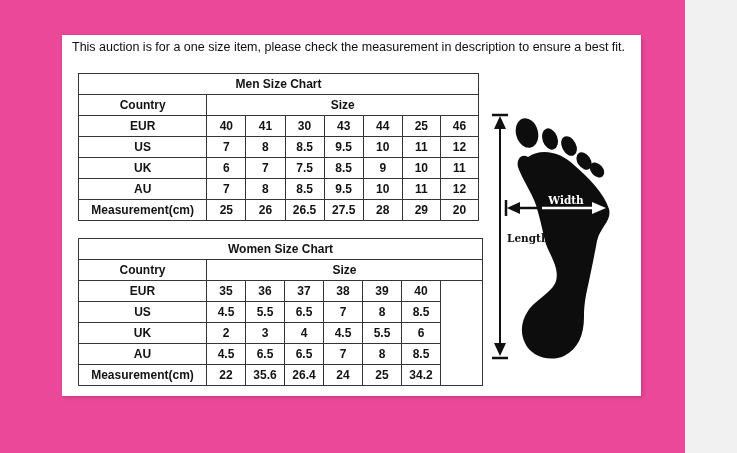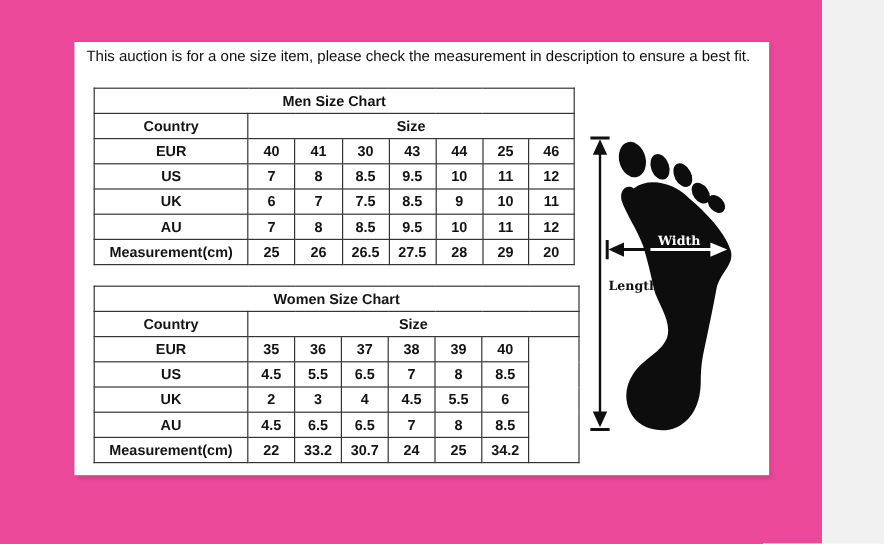--- a/index.html
+++ b/index.html
@@ -175,22 +175,22 @@
           <td>4.5</td>
           <td>6.5</td>
           <td>6.5</td>
           <td>7</td>
           <td>8</td>
           <td>8.5</td>
         </tr>
         <tr>
           <td>Measurement(cm)</td>
           <td>22</td>
-          <td>33.2</td>
-          <td>30.7</td>
+          <td>35.6</td>
+          <td>26.4</td>
           <td>24</td>
           <td>25</td>
           <td>34.2</td>
         </tr>
       </tbody>
     </table>
 
     <div class="foot-diagram">
       <svg width="160" height="272" viewBox="0 0 160 272" xmlns="http://www.w3.org/2000/svg">
 

